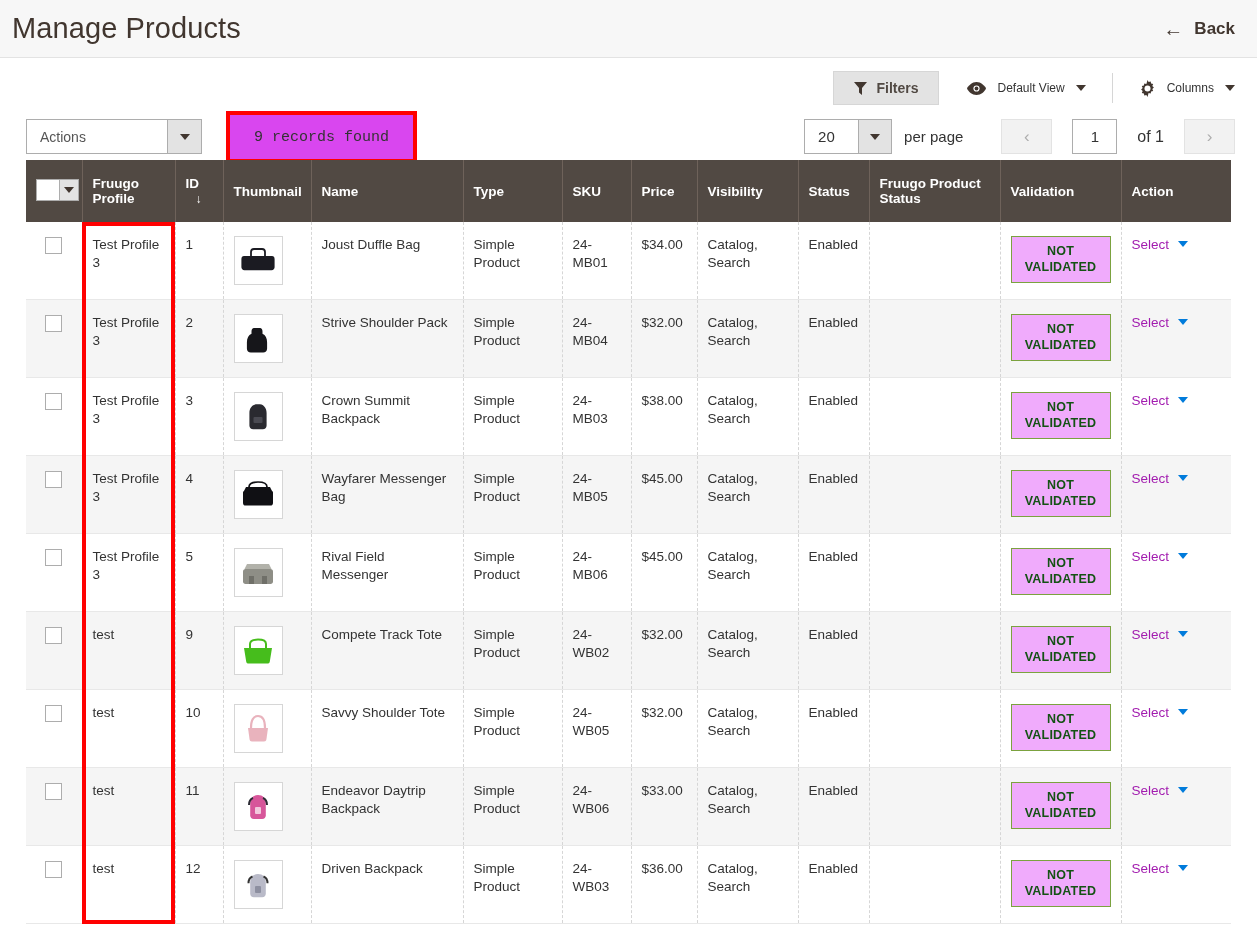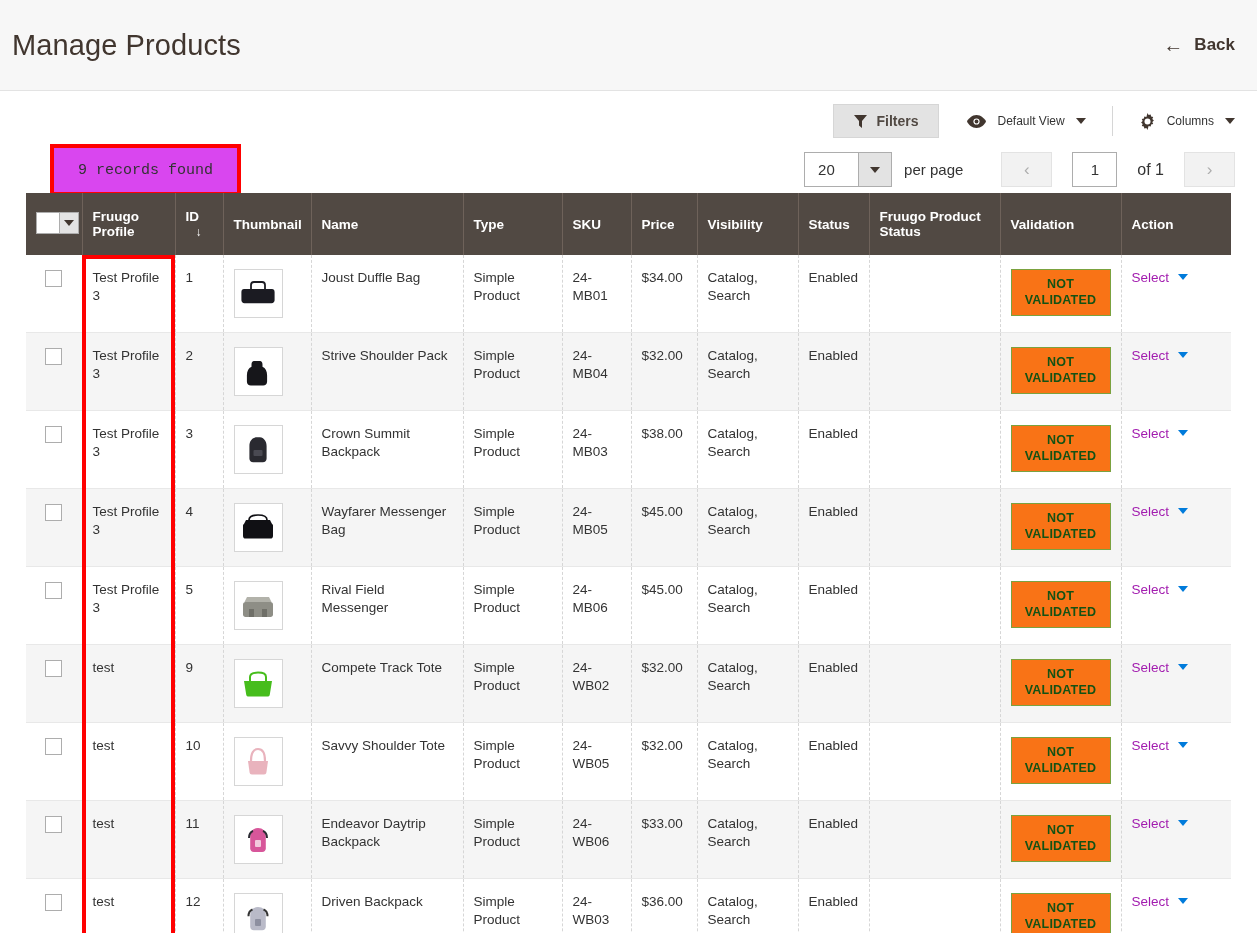--- a/index.html
+++ b/index.html
@@ -7,21 +7,21 @@
     margin: 0; padding: 0;
     width: 1257px; height: 933px;
     background: #ffffff;
     font-family: "Liberation Sans", sans-serif;
     color: #333333;
     overflow: hidden;
   }
 
   
   .page-header {
-    height: 91px;
+    height: 58px;
     background: #f7f7f7;
     border-bottom: 1px solid #e3e3e3;
     display: flex;
     align-items: center;
     justify-content: space-between;
     padding: 0 22px 0 12px;
   }
   .page-title {
     font-size: 29px;
     font-weight: 400;
@@ -230,21 +230,21 @@
     width: 49px; height: 49px;
     border: 1px solid #d6d6d6;
     background: #fff;
     display: flex; align-items: center; justify-content: center;
     overflow: hidden;
   }
   .thumb svg { display: block; }
 
   .badge-notvalidated {
     display: block;
-    background: #f97316;
+    background: #f0abfc;
     border: 1px solid #7ba23f;
     color: #145214;
     font-size: 12.5px;
     font-weight: bold;
     text-align: center;
     padding: 7px 4px;
     line-height: 1.25;
     letter-spacing: .2px;
   }
 
@@ -316,20 +316,26 @@
         <circle cx="8.5" cy="8.5" r="3" fill="#ffffff"></circle>
       </svg>
     </span>
     <span class="view-label">Columns</span>
     <span class="caret-down"></span>
   </div>
 </div>
 
 <div class="toolbar-main">
   <div class="toolbar-left">
+    <div class="actions-select">
+      <div class="label">Actions</div>
+      <div class="arrow-box">
+        <span class="caret-down"></span>
+      </div>
+    </div>
     <div class="records-found-wrap">
       <span class="records-found">9 records found</span>
     </div>
   </div>
 
   <div class="toolbar-right">
     <div class="perpage-select">
       <div class="label">20</div>
       <div class="arrow-box">
         <span class="caret-down"></span>

